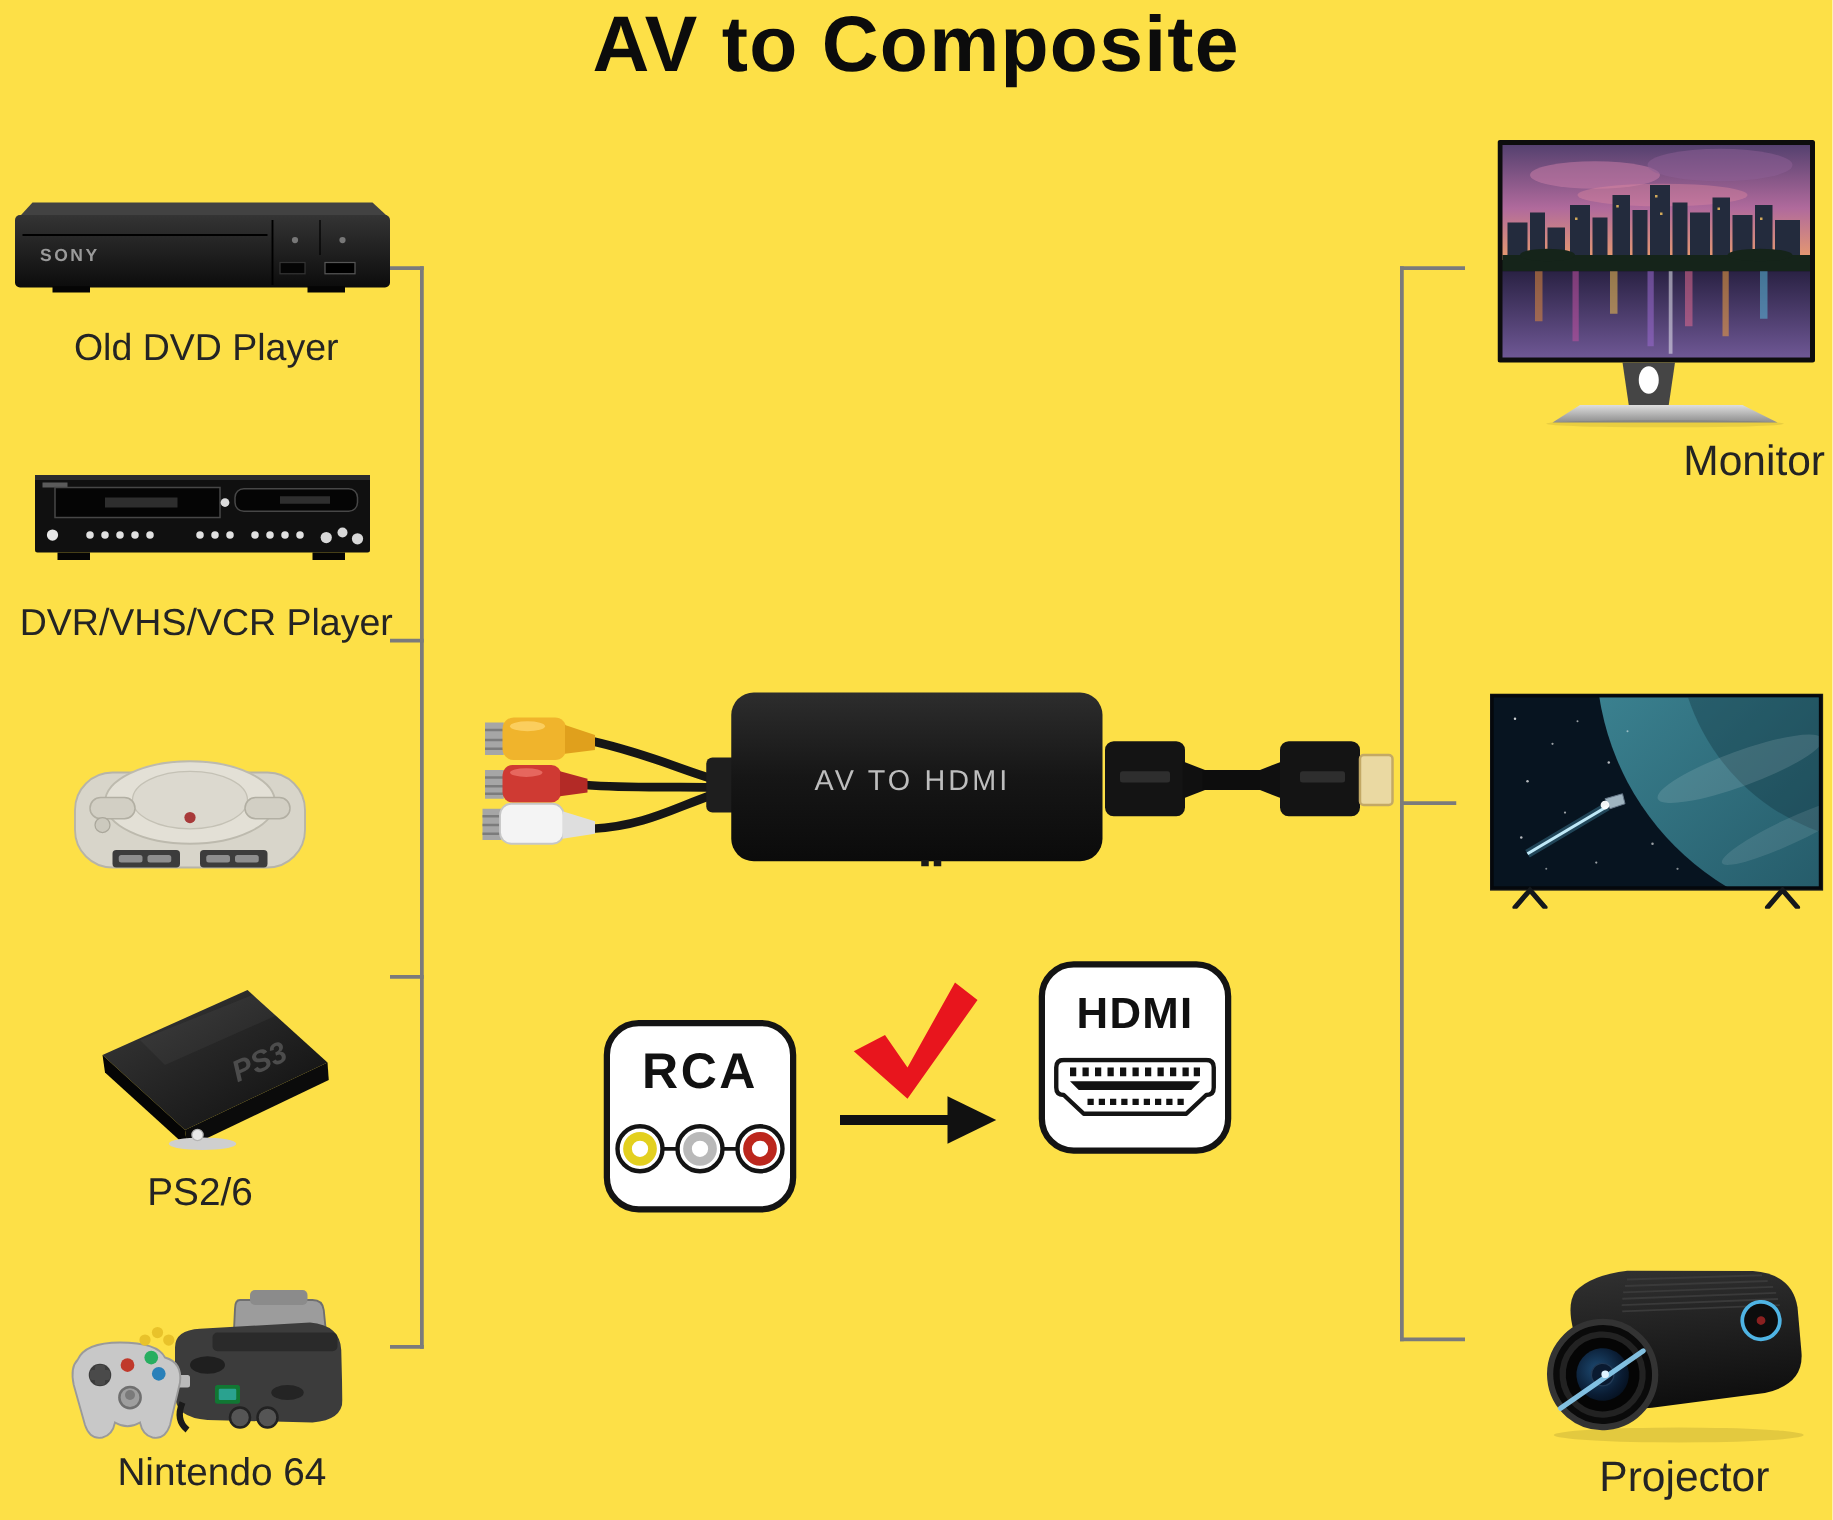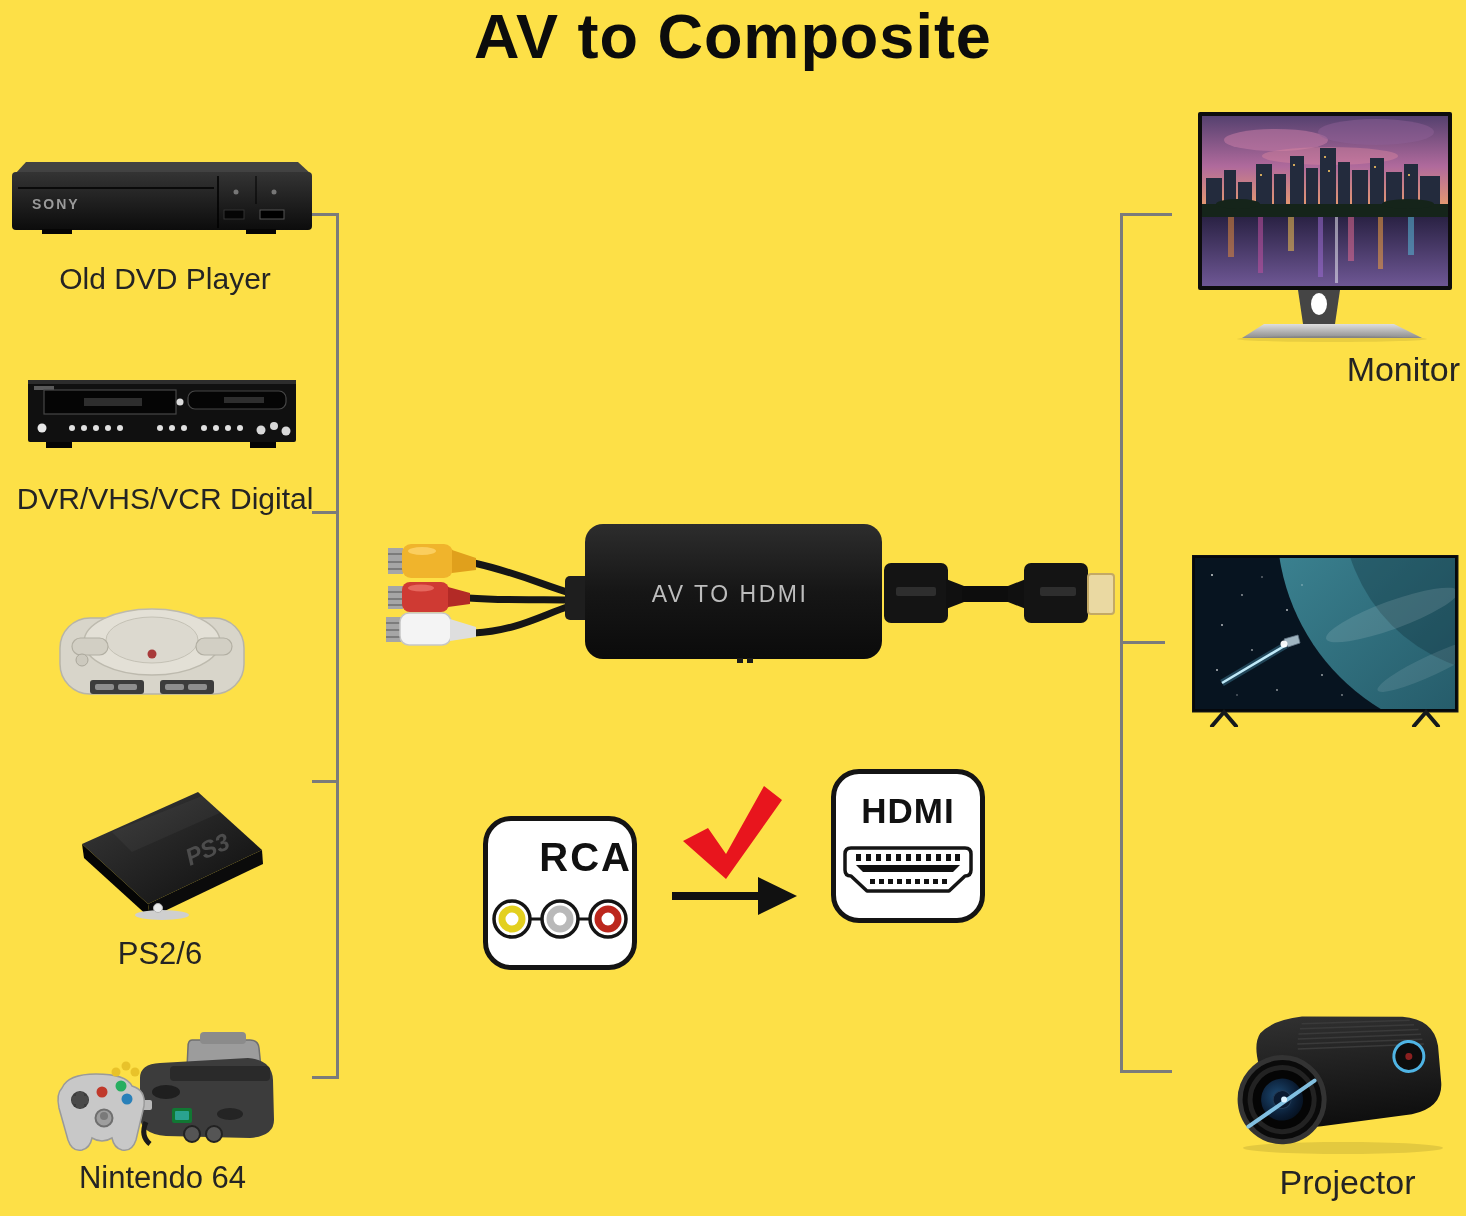--- a/index.html
+++ b/index.html
@@ -71,21 +71,21 @@
         <circle cx="188" cy="52" r="3" fill="#e0e0e0"></circle>
       <circle cx="200" cy="52" r="3" fill="#e0e0e0"></circle>
         <circle cx="212" cy="52" r="3" fill="#e0e0e0"></circle>
       <circle cx="233" cy="54" r="4.5" fill="#d8d8d8"></circle>
         <circle cx="246" cy="50" r="4" fill="#d8d8d8"></circle>
       <circle cx="258" cy="55" r="4.5" fill="#d8d8d8"></circle>
       <rect x="18" y="66" width="26" height="6" fill="#050505"></rect>
       <rect x="222" y="66" width="26" height="6" fill="#050505"></rect>
     </svg>
   </div>
-  <div class="dev-label" style="left:0px;top:482px;width:330px;font-size:30px;">DVR/VHS/VCR Digital</div>
+  <div class="dev-label" style="left:0px;top:482px;width:330px;font-size:30px;">DVR/VHS/VCR Player</div>
 
   <div class="abs" style="left:52px;top:598px;">
     <svg width="200" height="105" viewBox="0 0 200 105">
       <rect x="8" y="20" width="184" height="76" rx="30" fill="#d8d5ca" stroke="#b7b4a8" stroke-width="1.5"></rect>
       <ellipse cx="100" cy="44" rx="68" ry="33" fill="#e3e0d6" stroke="#bdbaae" stroke-width="1.5"></ellipse>
       <ellipse cx="100" cy="42" rx="46" ry="23" fill="#dcd9cf" stroke="#c4c1b5" stroke-width="1"></ellipse>
       <circle cx="100" cy="56" r="4.5" fill="#a83a3a"></circle>
       <rect x="20" y="40" width="36" height="17" rx="8.5" fill="#d2cfc4" stroke="#b2afa3" stroke-width="1.2"></rect>
       <rect x="144" y="40" width="36" height="17" rx="8.5" fill="#d2cfc4" stroke="#b2afa3" stroke-width="1.2"></rect>
       <circle cx="30" cy="62" r="6" fill="#ccc9be" stroke="#aaa79b" stroke-width="1"></circle>
@@ -139,34 +139,34 @@
       <circle cx="60" cy="66" r="5.5" fill="#c0392b"></circle>
       <circle cx="79" cy="60" r="5.5" fill="#27ae60"></circle>
       <circle cx="85" cy="73" r="5.5" fill="#2980b9"></circle>
       <circle cx="74" cy="46" r="4.5" fill="#e8c22a"></circle>
       <circle cx="84" cy="40" r="4.5" fill="#e8c22a"></circle>
       <circle cx="93" cy="46" r="4.5" fill="#e8c22a"></circle>
       <circle cx="62" cy="92" r="8.5" fill="#9e9e9e" stroke="#6f6f6f" stroke-width="2"></circle>
       <circle cx="62" cy="90" r="4" fill="#7a7a7a"></circle>
     </svg>
   </div>
-  <div class="dev-label" style="left:0px;top:1160px;width:325px;font-size:31px;">Nintendo 64</div>
+  <div class="dev-label" style="left:0px;top:1160px;width:325px;font-size:31px;padding-left:15px;">Nintendo 64</div>
 
   <div class="line" style="left:336px;top:213px;width:3px;height:866px;"></div>
   <div class="line" style="left:312px;top:213px;width:27px;height:3px;"></div>
   <div class="line" style="left:312px;top:511px;width:27px;height:3px;"></div>
   <div class="line" style="left:312px;top:780px;width:27px;height:3px;"></div>
   <div class="line" style="left:312px;top:1076px;width:27px;height:3px;"></div>
 
   <div class="line" style="left:1120px;top:213px;width:3px;height:860px;"></div>
   <div class="line" style="left:1120px;top:213px;width:52px;height:3px;"></div>
   <div class="line" style="left:1120px;top:641px;width:45px;height:3px;"></div>
   <div class="line" style="left:1120px;top:1070px;width:52px;height:3px;"></div>
 
-  <div class="abs" style="left:378px;top:517px;">
+  <div class="abs" style="left:378px;top:547px;">
     <svg width="745" height="155" viewBox="0 0 745 155">
       <defs>
         <linearGradient id="bodyG" x1="0" y1="0" x2="0" y2="1">
           <stop offset="0" stop-color="#2d2d2d"></stop>
             <stop offset="0.5" stop-color="#161616"></stop>
             <stop offset="1" stop-color="#0b0b0b"></stop>
         </linearGradient>
       </defs>
 
       <path d="M96,46 C140,56 165,68 192,76" stroke="#161616" stroke-width="7" fill="none" stroke-linecap="round"></path>
@@ -212,21 +212,21 @@
       <rect x="518" y="70" width="40" height="9" rx="2" fill="#2e2e2e"></rect>
       <polygon points="568,62 586,69 586,85 568,92" fill="#101010"></polygon>
       <rect x="584" y="69" width="64" height="16" fill="#0d0d0d"></rect>
       <polygon points="648,62 630,69 630,85 648,92" fill="#101010"></polygon>
       <rect x="646" y="46" width="64" height="60" rx="7" fill="#141414"></rect>
       <rect x="662" y="70" width="36" height="9" rx="2" fill="#2e2e2e"></rect>
       <rect x="710" y="57" width="26" height="40" rx="3" fill="#ead9a2" stroke="#c3a965" stroke-width="2"></rect>
     </svg>
   </div>
 
-  <div class="iconbox" style="left:483px;top:816px;text-align:right;">
+  <div class="iconbox" style="left:483px;top:816px;">
     <div class="cap rca-cap">RCA</div>
     <svg class="abs" style="left:0;top:72px;" width="144" height="58" viewBox="0 0 144 58">
       <line x1="40" y1="26" x2="56" y2="26" stroke="#141414" stroke-width="3"></line>
       <line x1="88" y1="26" x2="104" y2="26" stroke="#141414" stroke-width="3"></line>
       <circle cx="24" cy="26" r="18" fill="#fff" stroke="#141414" stroke-width="3.5"></circle>
       <circle cx="24" cy="26" r="10" fill="none" stroke="#e3d01f" stroke-width="7"></circle>
       <circle cx="72" cy="26" r="18" fill="#fff" stroke="#141414" stroke-width="3.5"></circle>
       <circle cx="72" cy="26" r="10" fill="none" stroke="#b9b9b9" stroke-width="7"></circle>
       <circle cx="120" cy="26" r="18" fill="#fff" stroke="#141414" stroke-width="3.5"></circle>
       <circle cx="120" cy="26" r="10" fill="none" stroke="#bc271d" stroke-width="7"></circle>

